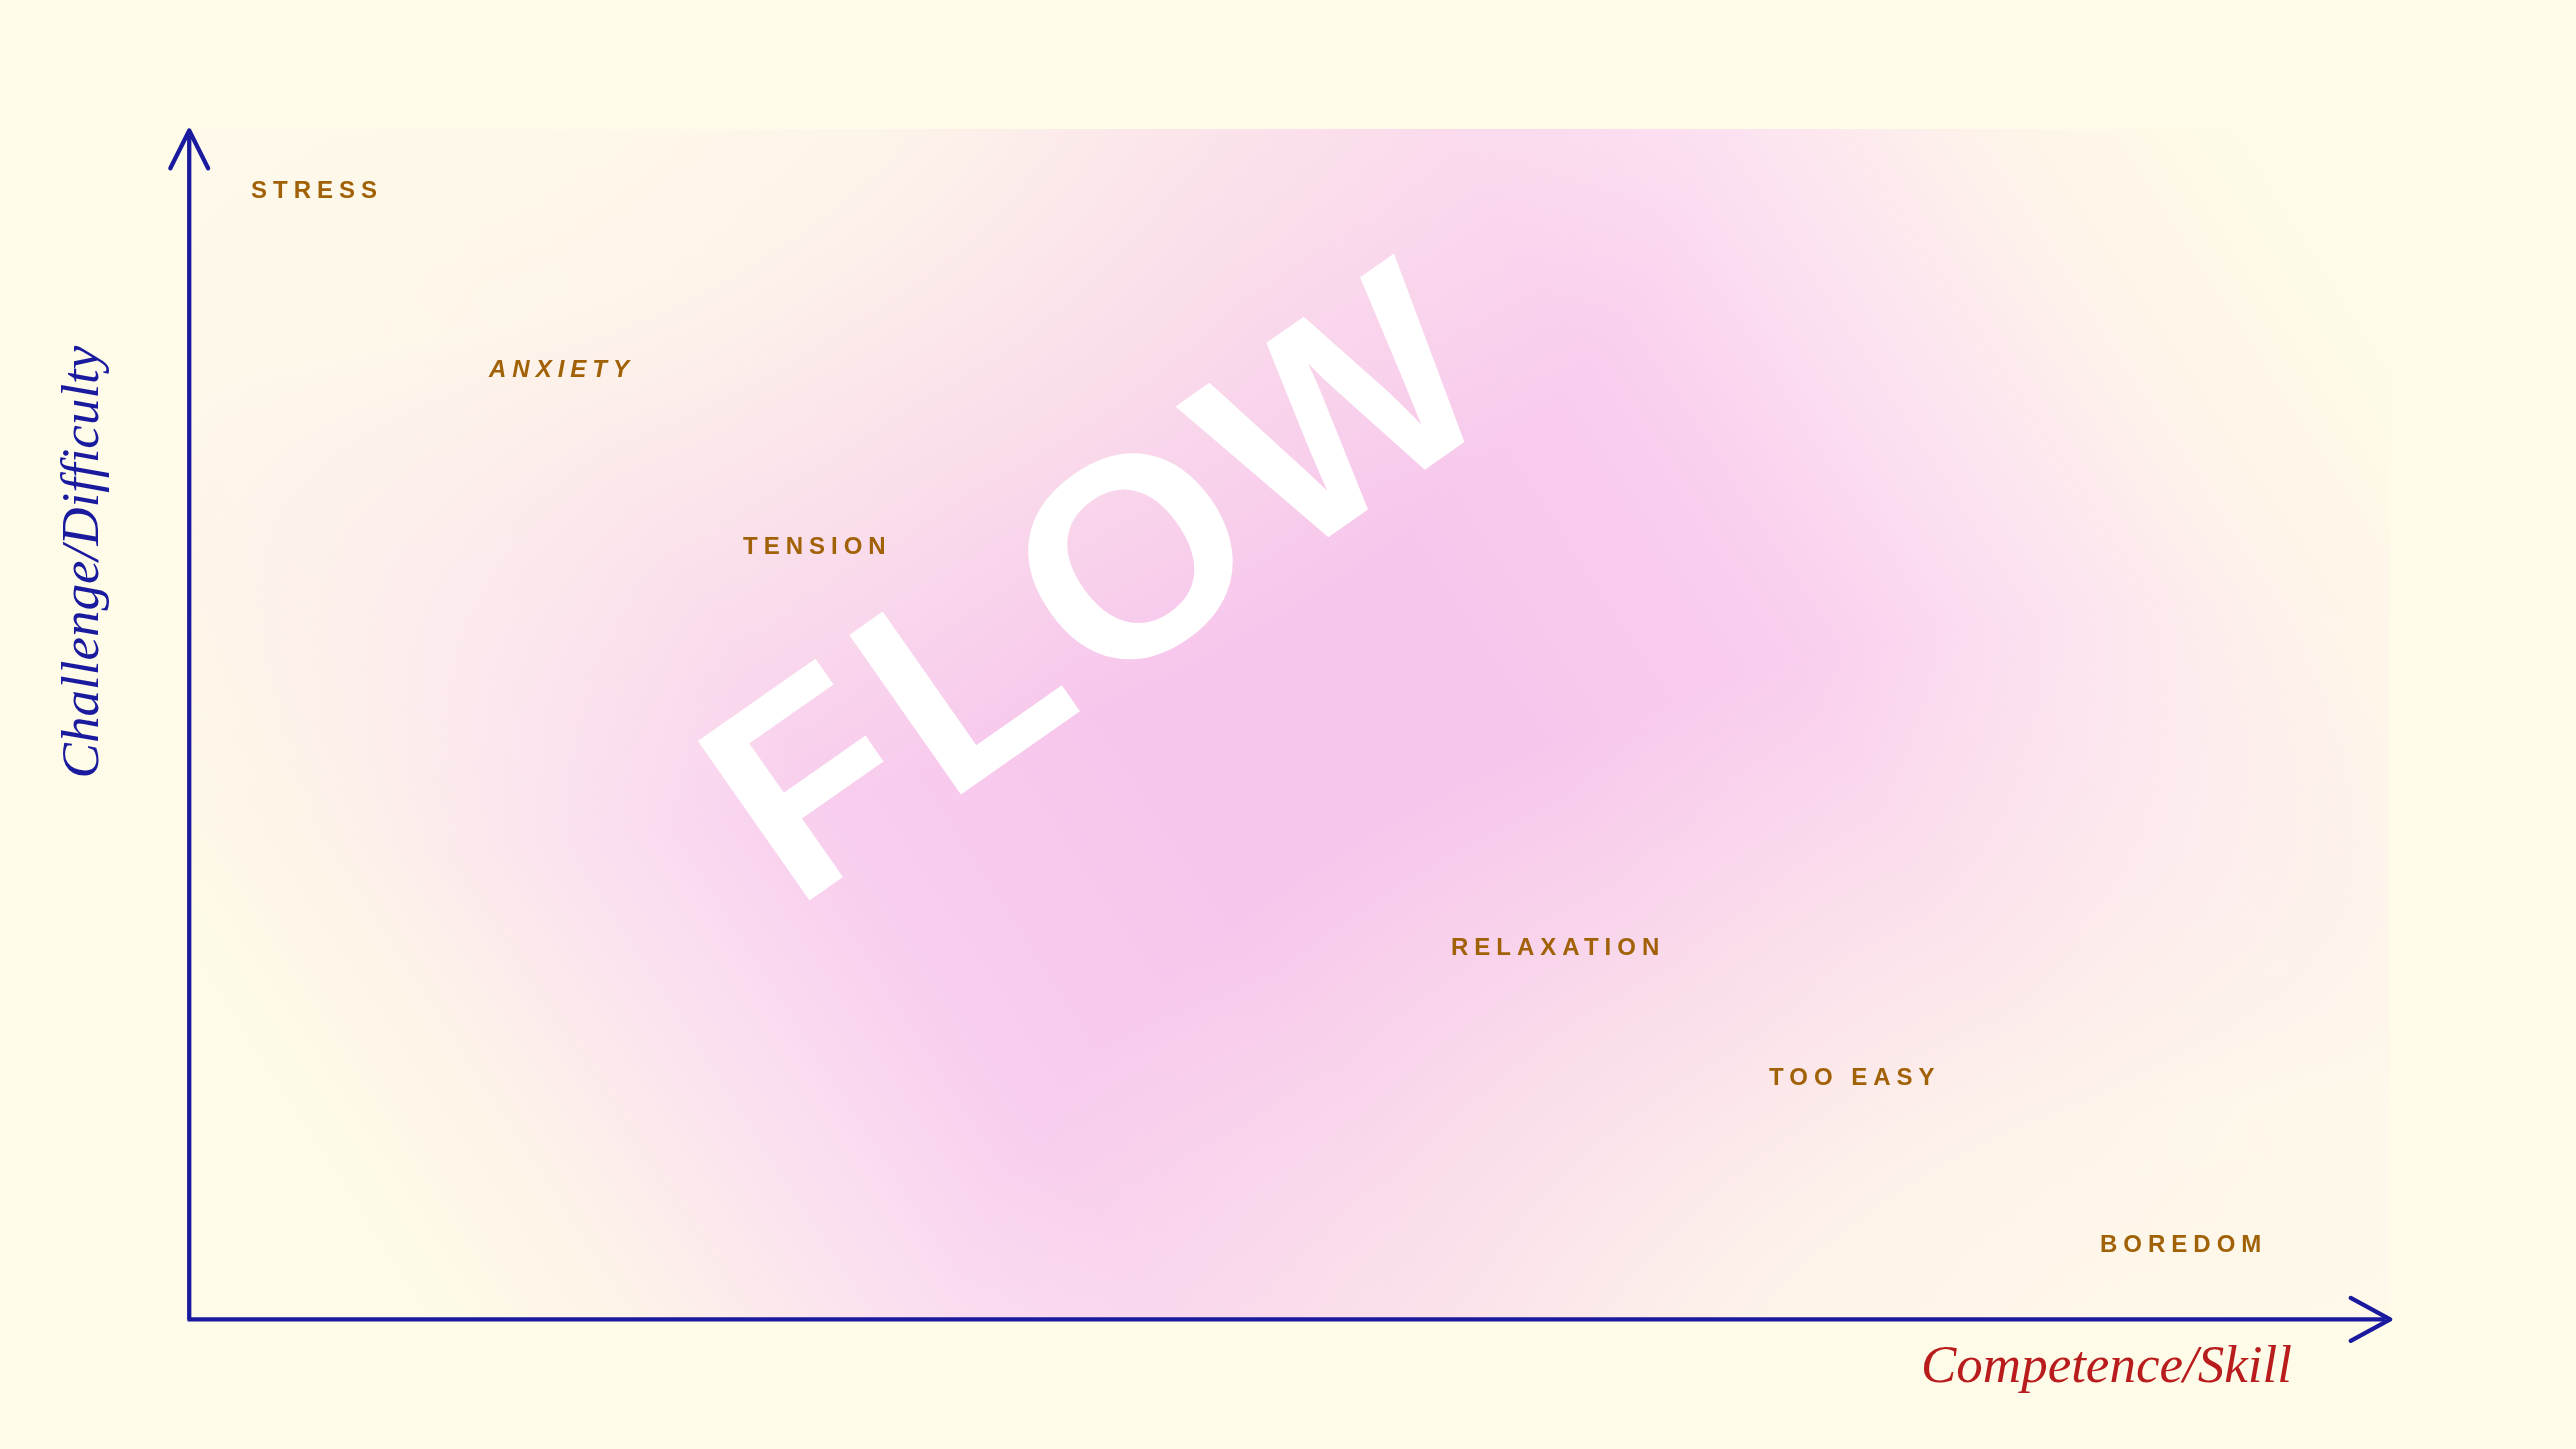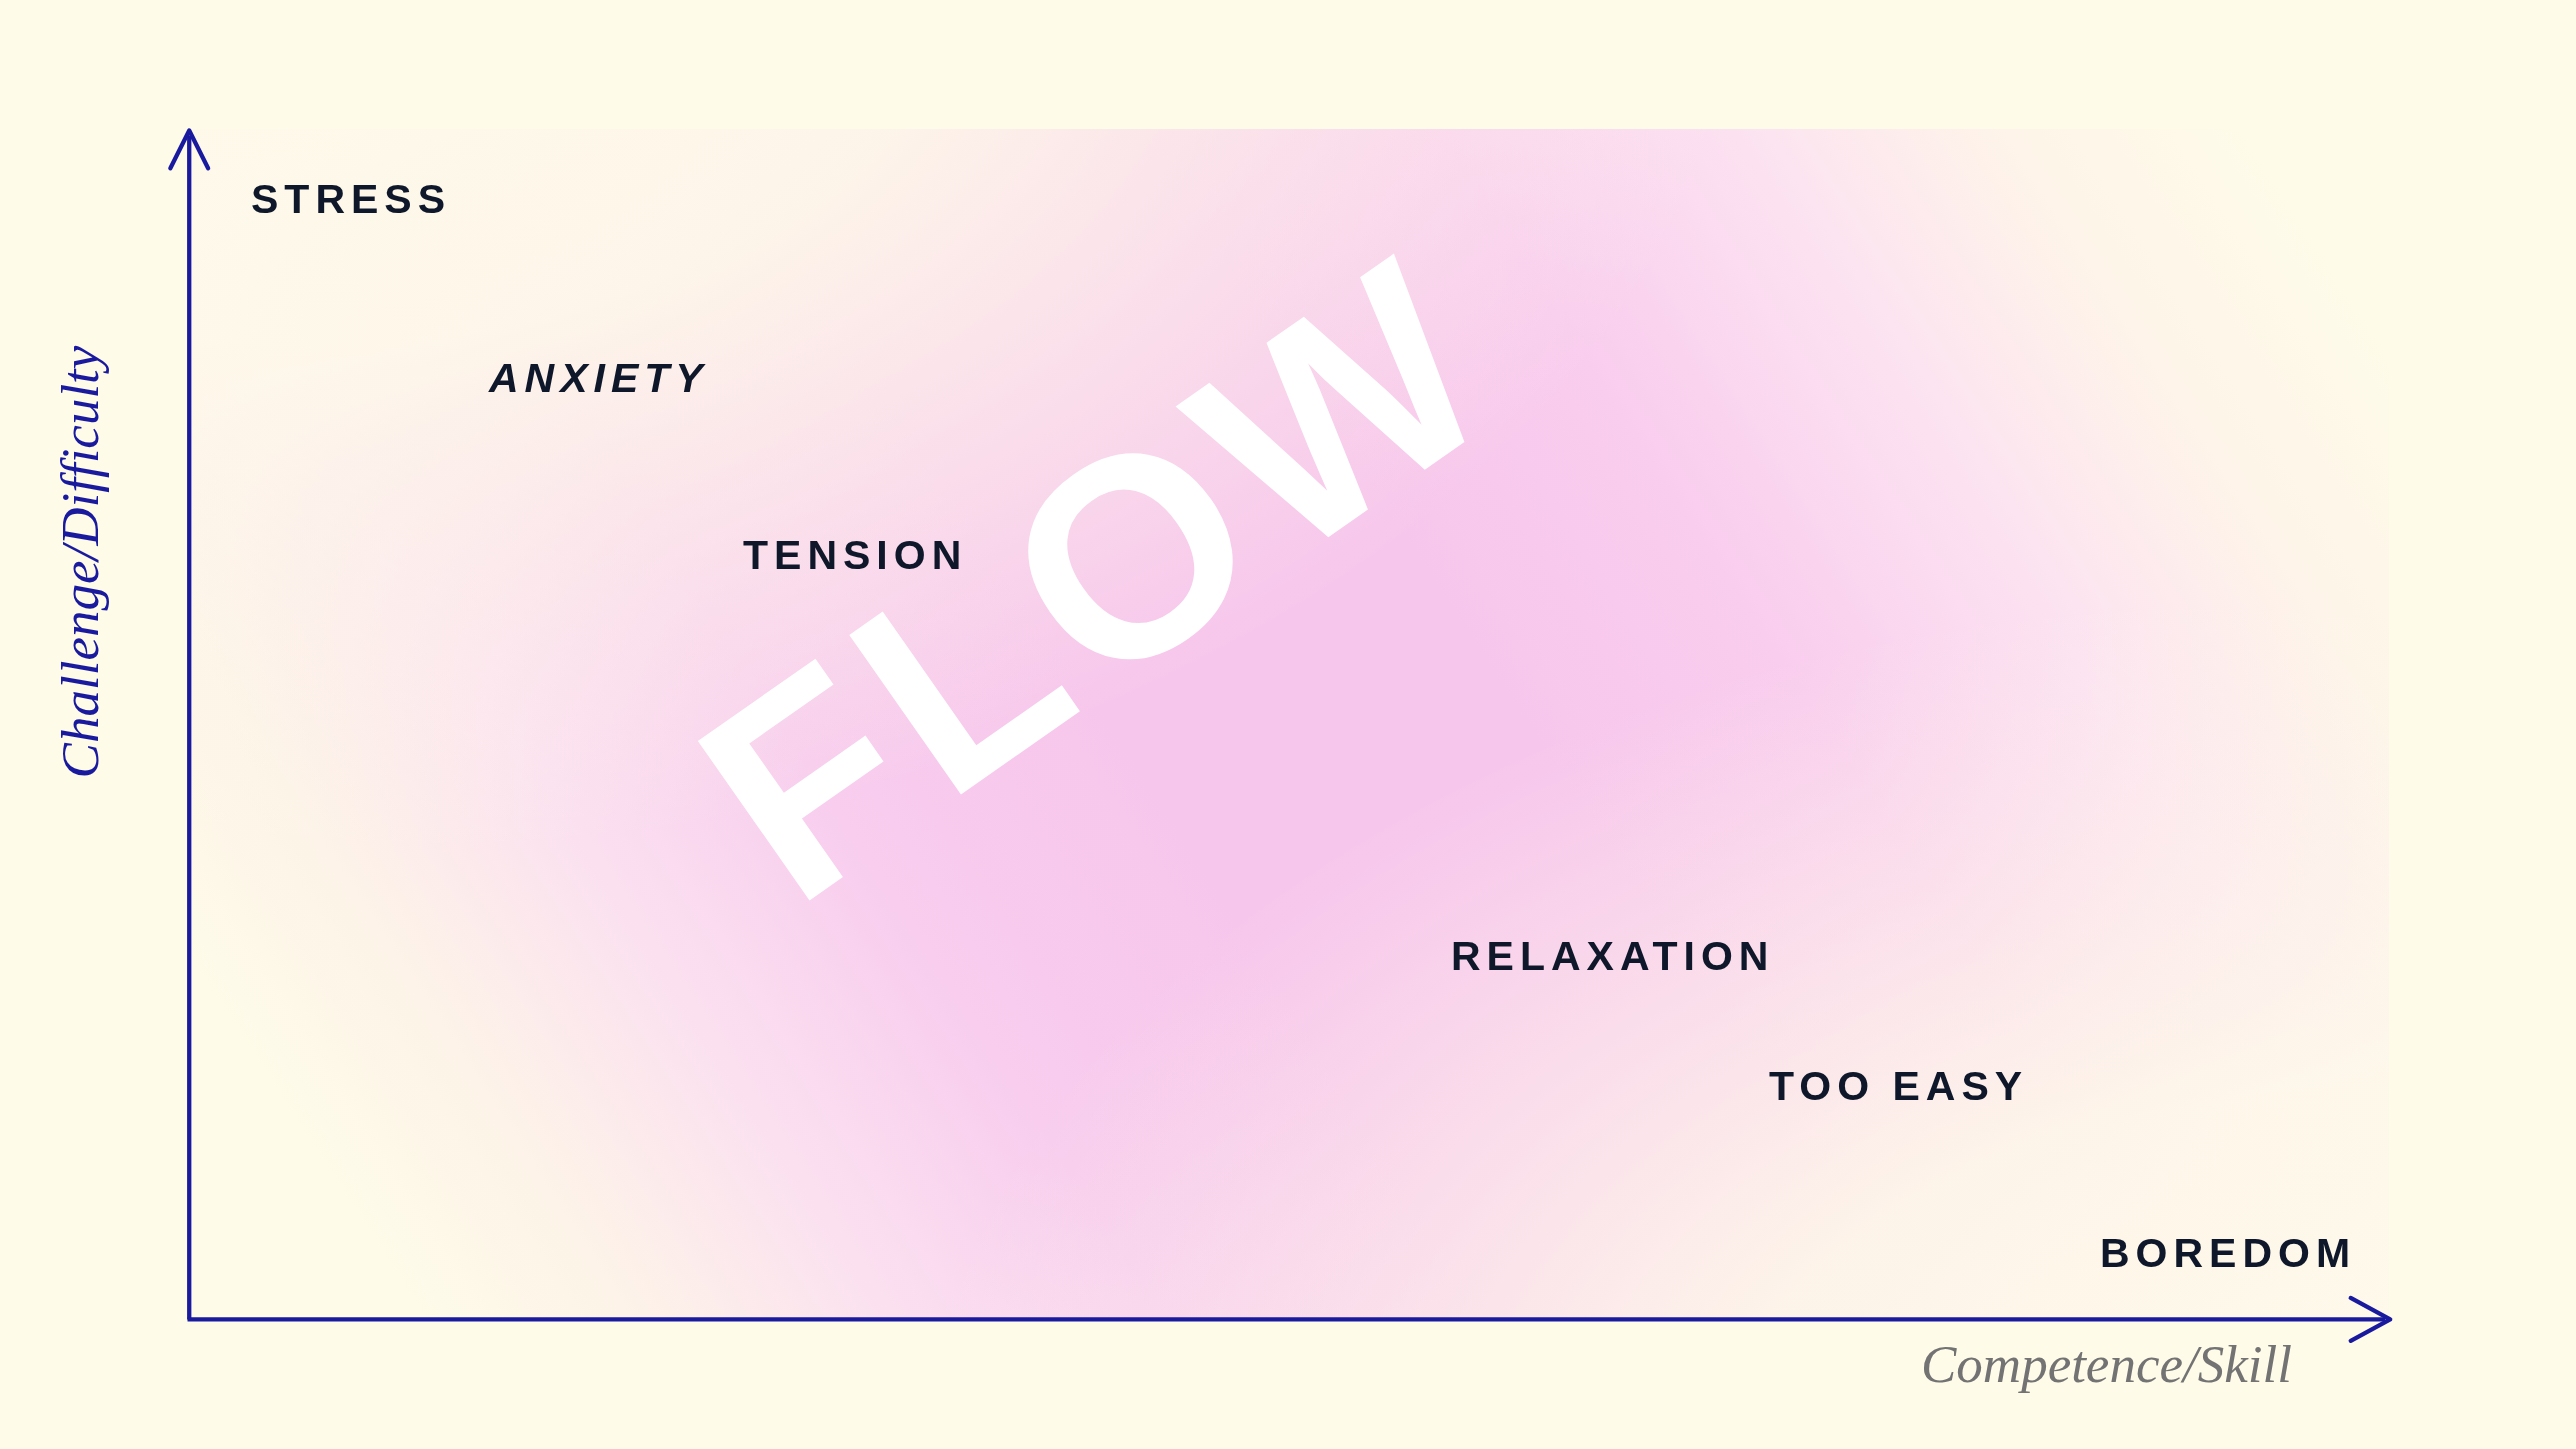--- a/index.html
+++ b/index.html
@@ -111,35 +111,35 @@
     color: #1A1A9E;
     font-family: "Liberation Serif", serif;
     font-style: italic;
     font-size: 53px;
     white-space: nowrap;
   }
   #x-axis-title {
     position: absolute;
     left: 1921px;
     top: 1364px;
-    color: #737373;
+    color: #b91c1c;
     font-family: "Liberation Serif", serif;
     font-style: italic;
     font-size: 53px;
     white-space: nowrap;
     transform: translateY(-50%);
   }
 
   
   .zone-label {
     position: absolute;
-    color: #0f172a;
+    color: #a16207;
     font-family: "Liberation Sans", sans-serif;
     font-weight: 700;
-    font-size: 41px;
+    font-size: 24px;
     letter-spacing: 6px;
     white-space: nowrap;
     text-transform: uppercase;
   }
 
   #label-stress      { left: 251px;  top: 176px; }
   #label-anxiety     { left: 489px;  top: 355px; font-style: italic; }
   #label-tension     { left: 743px;  top: 532px; }
   #label-relaxation  { left: 1451px; top: 933px; }
   #label-too-easy    { left: 1769px; top: 1063px; }

